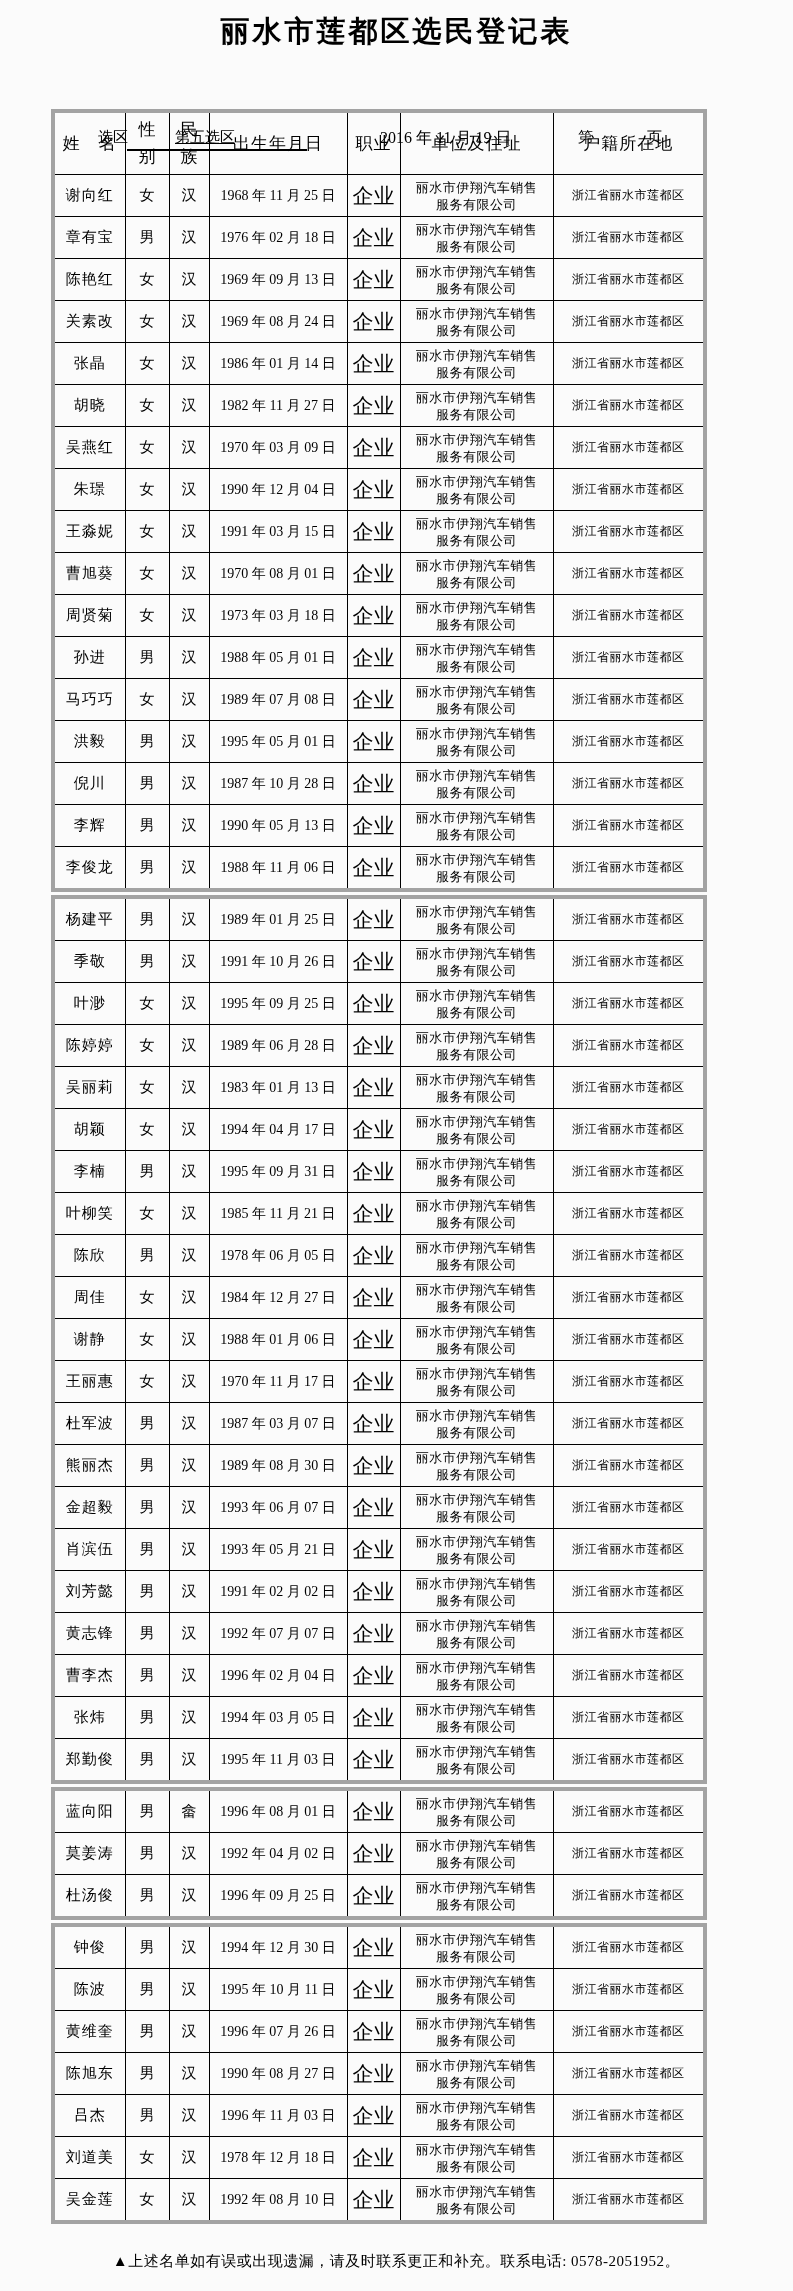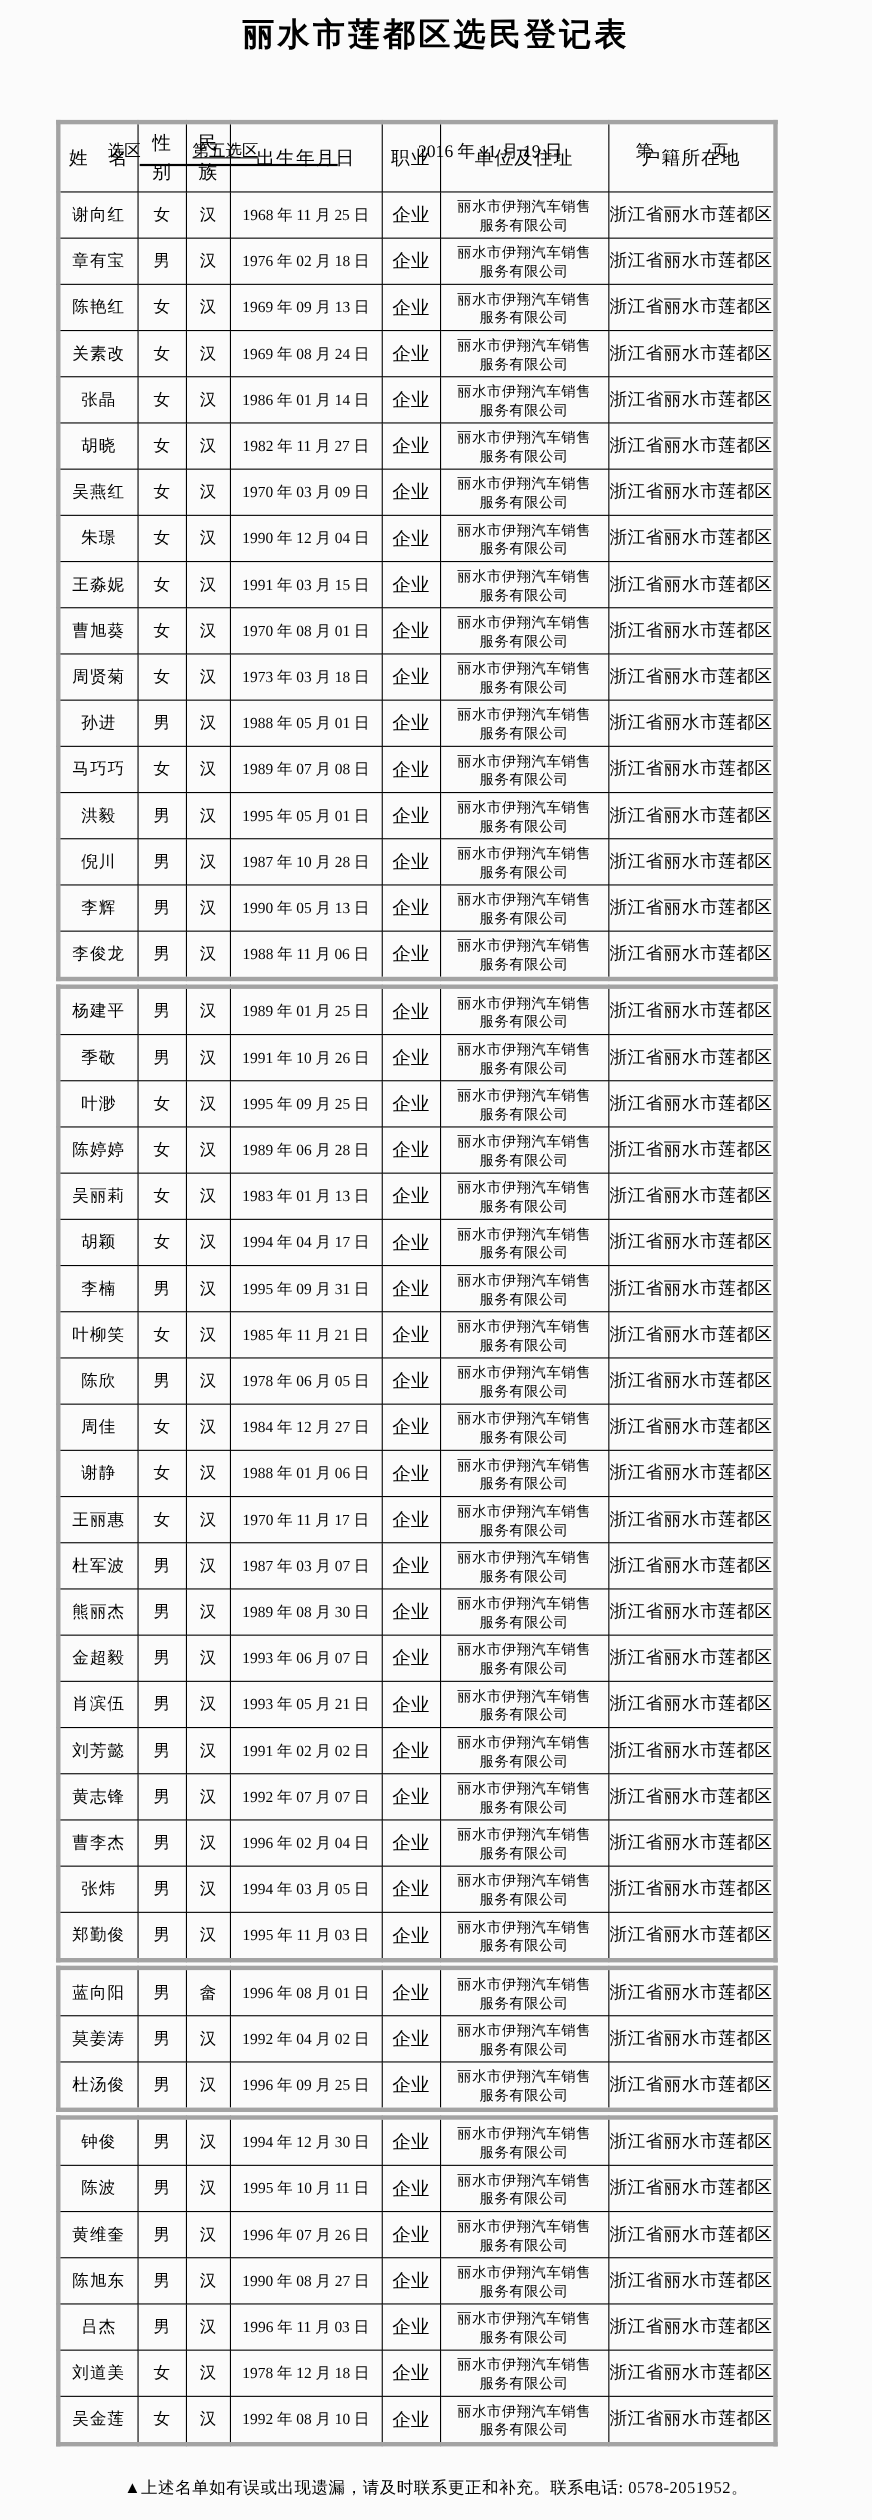--- a/index.html
+++ b/index.html
@@ -35,23 +35,23 @@
   th,td{
     border:1px solid #000;
     text-align:center;vertical-align:middle;
     padding:0;overflow:hidden;
   }
   thead th{height:61px;font-weight:normal;font-size:17px;letter-spacing:1px;}
   tbody td{height:41px;}
   .vert{width:1.15em;margin:0 auto;word-break:break-all;line-height:1.55;letter-spacing:0;}
   td.c-name{font-size:15px;letter-spacing:1px;}
   td.c-dob{font-size:14px;white-space:nowrap;}
-  td.c-occ{font-size:17px;}
+  td.c-occ{font-size:21px;}
   td.c-unit{font-size:13px;line-height:17px;letter-spacing:0.5px;}
-  td.c-res{font-size:16px;letter-spacing:0.5px;white-space:nowrap;margin-top:32px;}
+  td.c-res{font-size:12px;letter-spacing:0.5px;white-space:nowrap;margin-top:32px;}
   .footer{
     position:absolute;top:2252px;left:0;width:100%;
     text-align:center;font-size:15px;letter-spacing:0.5px;white-space:nowrap;
   }
 </style>
 </head>
 <body>
 
 <div class="page">
 

